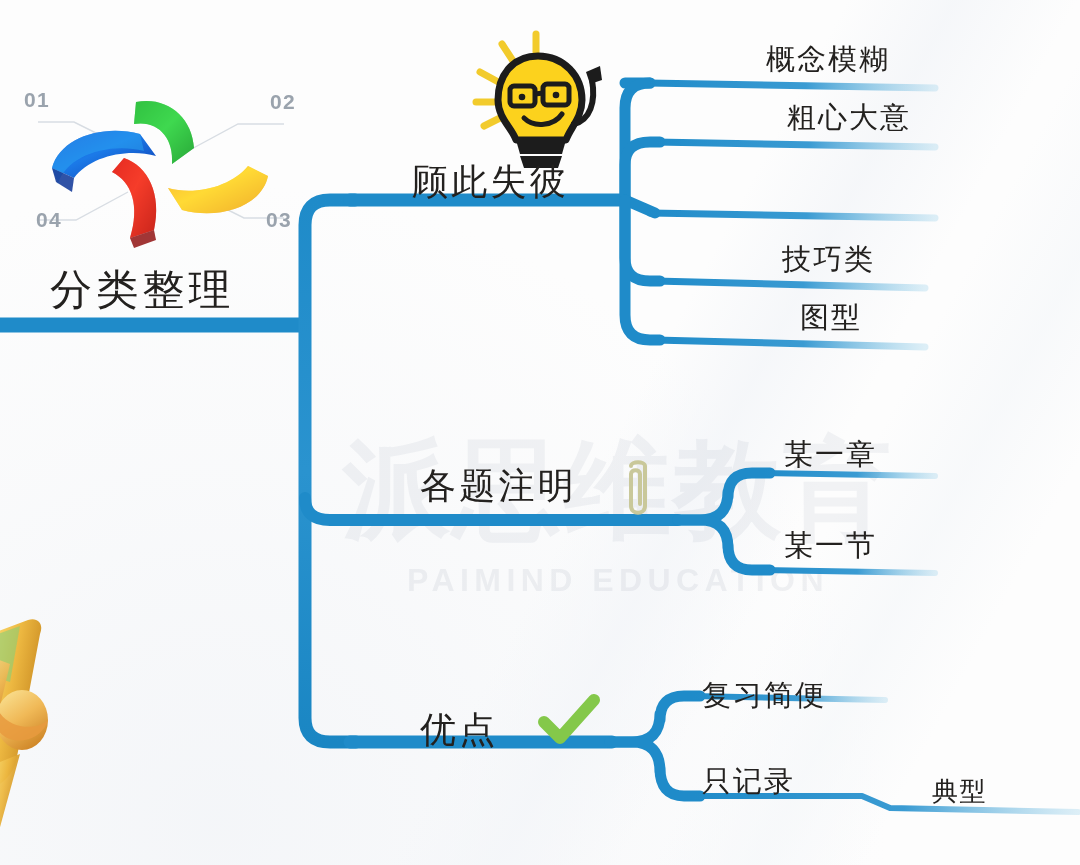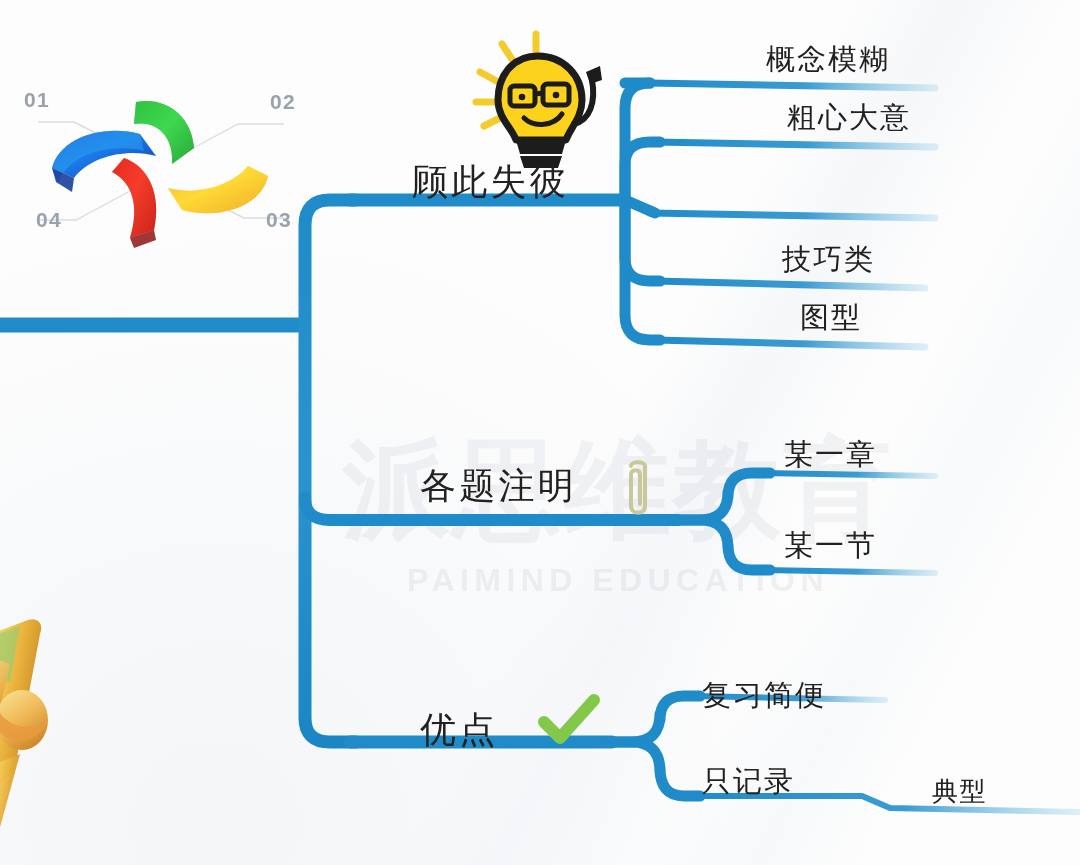--- a/index.html
+++ b/index.html
@@ -248,20 +248,21 @@
       </defs>
       <path d="M10,20 L42,8 C52,5 58,12 54,22 L30,150 C26,166 6,182 -8,178 L-20,70 Z" fill="url(#goldG)"></path>
       <path d="M12,22 L34,14 L24,70 L6,64 Z" fill="#7fd07a" opacity=".55"></path>
       <path d="M2,44 L24,52 L8,120 L-12,104 Z" fill="url(#goldG2)" opacity=".9"></path>
       <ellipse cx="36" cy="108" rx="26" ry="30" fill="url(#goldG2)"></ellipse>
       <path d="M12,98 C22,116 48,120 62,108 C56,130 24,136 12,118 Z" fill="#e79a3e" opacity=".85"></path>
       <path d="M14,150 L34,142 L10,230 L-6,214 Z" fill="url(#goldG)" opacity=".95"></path>
     </svg>
   </div>
 
+  <div class="node root-label" style="left:50px;top:262px;">分类整理</div>
 
   <div class="node main-label" style="left:412px;top:158px;">顾此失彼</div>
   <div class="node main-label" style="left:420px;top:462px;">各题注明</div>
   <div class="node main-label" style="left:420px;top:706px;">优点</div>
 
   <div class="node leaf-label" style="left:766px;top:40px;">概念模糊</div>
   <div class="node leaf-label" style="left:787px;top:98px;">粗心大意</div>
   <div class="node leaf-label" style="left:782px;top:240px;">技巧类</div>
   <div class="node leaf-label" style="left:800px;top:298px;">图型</div>
 

